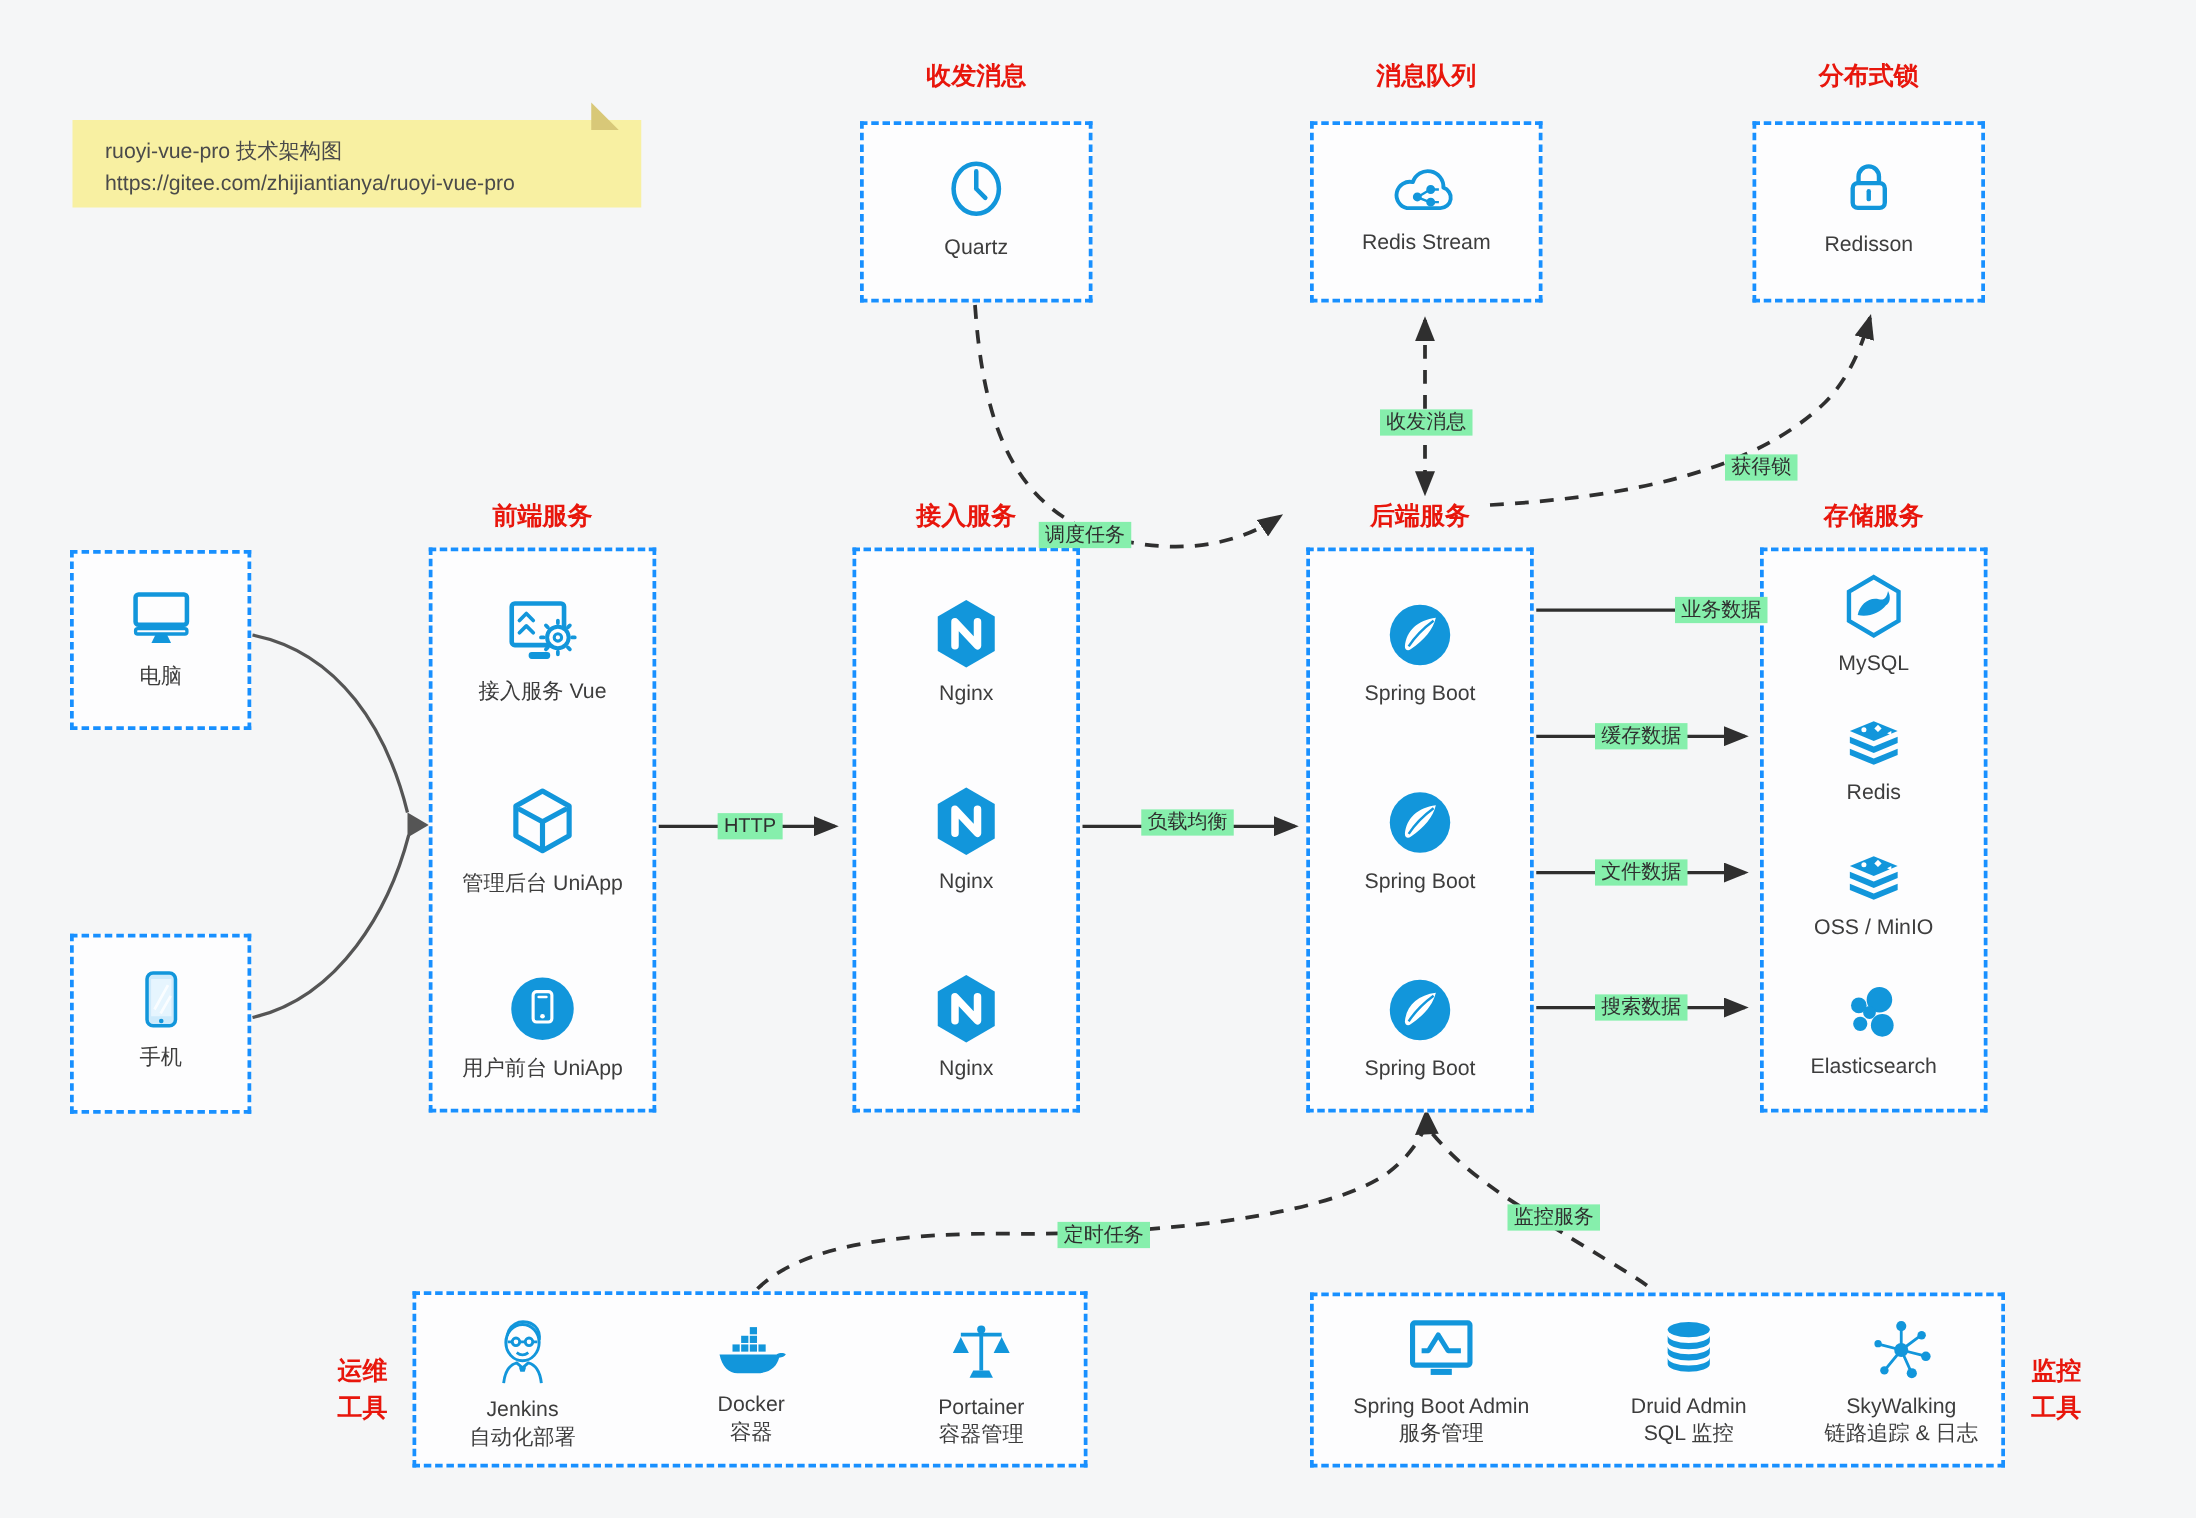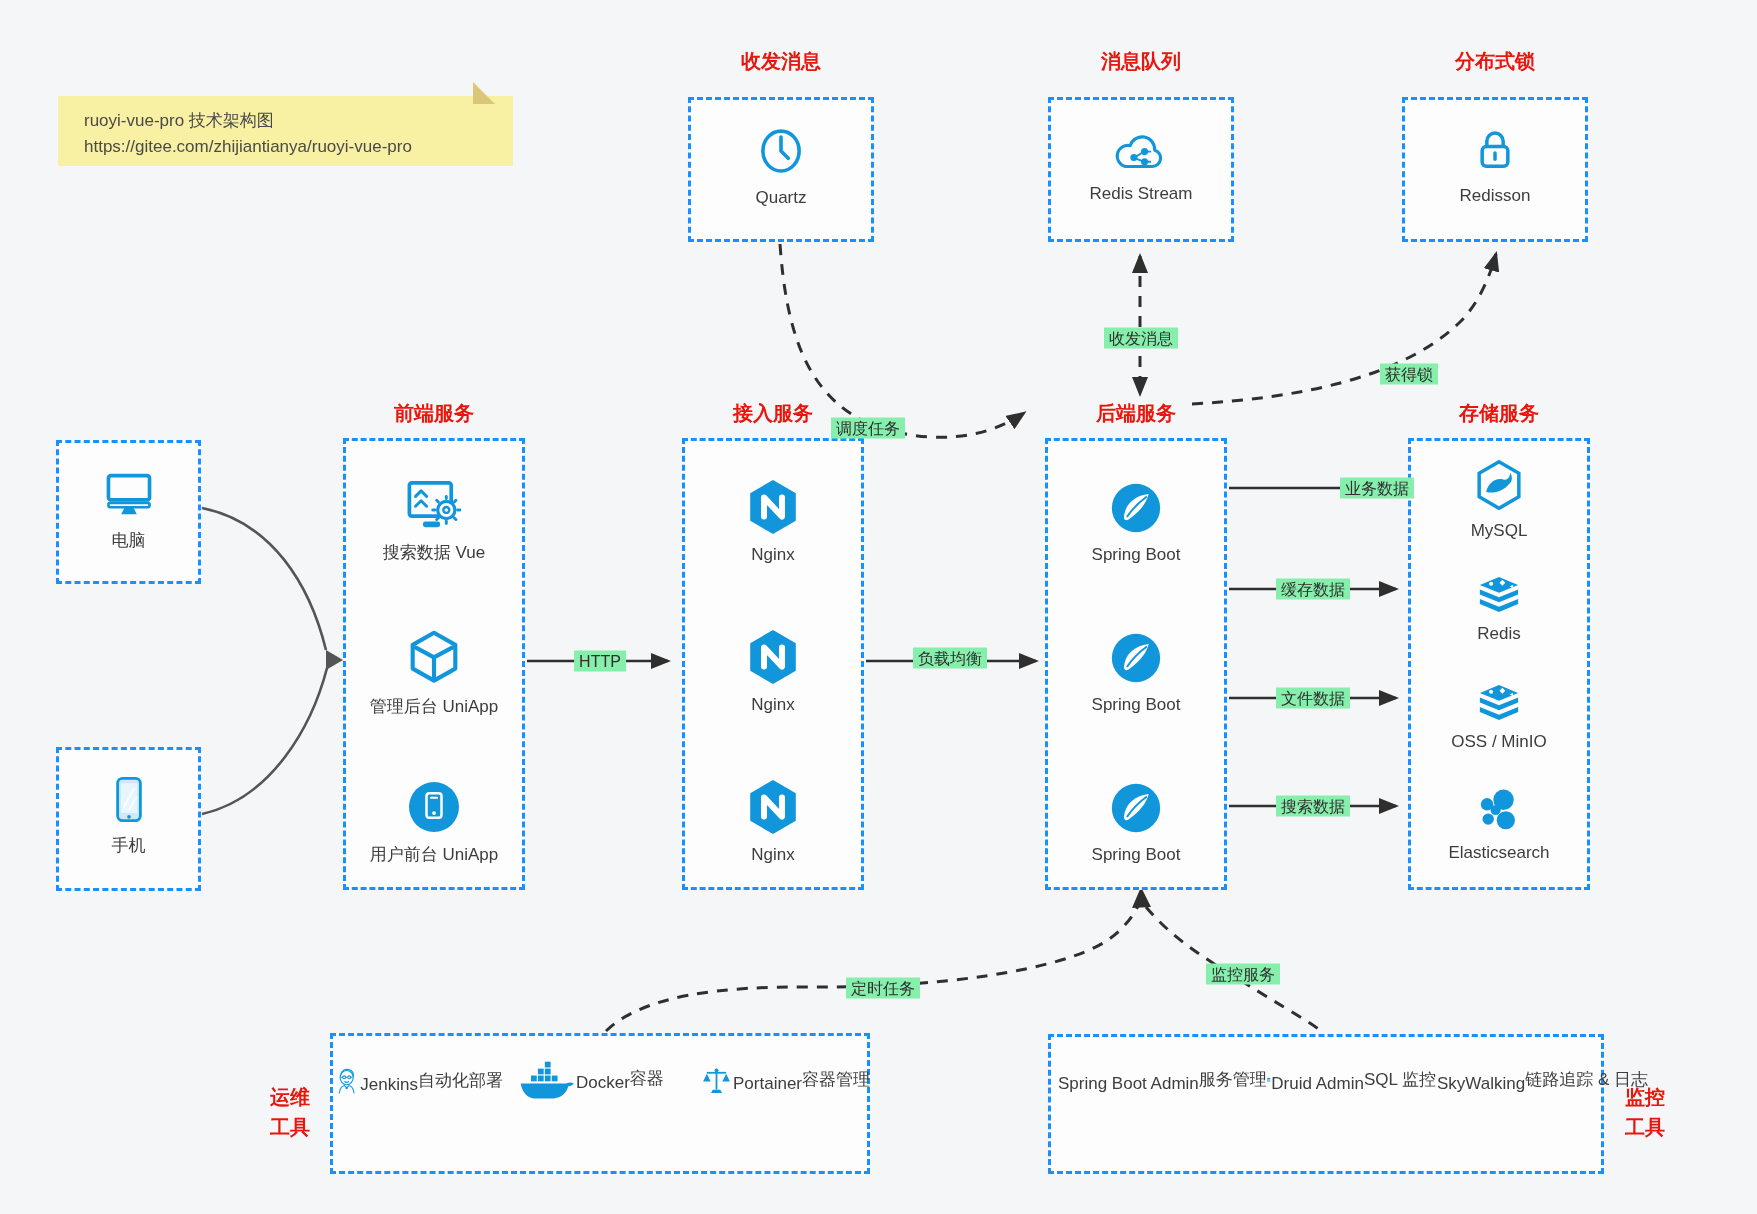--- a/index.html
+++ b/index.html
@@ -11,21 +11,21 @@
   .note-fold{position:absolute;right:18px;top:-14px;width:0;height:0;
         border-bottom:22px solid #d8c878;border-right:22px solid transparent;}
   .hlabel{position:absolute;transform:translateX(-50%);font-size:20px;font-weight:bold;
         color:#e8160c;white-space:nowrap;line-height:26px;}
   .sidelabel{position:absolute;width:64px;text-align:center;font-size:20px;font-weight:bold;
         color:#e8160c;line-height:30px;}
   .gbox{position:absolute;border:3px dashed #1890ff;background:#fdfdfe;box-sizing:border-box;}
   .vitem{position:absolute;left:0;right:0;display:flex;flex-direction:column;align-items:center;}
   .vitem .lbl{margin-top:7px;font-size:17px;color:#3d3d3d;white-space:nowrap;line-height:22px;}
   .vitem .lbl.tight{}
-  .hgitem{position:absolute;display:flex;flex-direction:row;align-items:center;text-align:center;}
+  .hgitem{position:absolute;display:flex;flex-direction:column;align-items:center;text-align:center;}
   .hgitem .nm{margin-top:7px;font-size:17px;line-height:22px;white-space:nowrap;}
   .hgitem .ds{font-size:17px;line-height:22px;white-space:nowrap;}
   .elabel{position:absolute;transform:translate(-50%,-50%);font-size:16px;color:#2f2f2f;
         background:#86efac;padding:0 5px;white-space:nowrap;line-height:21px;}
   .ic{display:block;}
 </style>
 </head>
 <body>
 
 <div class="canvas">
@@ -149,21 +149,21 @@
         <rect x="6" y="6" width="34" height="27" rx="2" fill="none" stroke="#1296db" stroke-width="3"></rect>
         <path d="M11,17 l4.5,-4.5 4.5,4.5 M11,25 l4.5,-4.5 4.5,4.5" fill="none" stroke="#1296db" stroke-width="2.4" stroke-linecap="round" stroke-linejoin="round"></path>
         <circle cx="36" cy="28" r="7" fill="#fdfdfe" stroke="#1296db" stroke-width="2.6"></circle>
         <g stroke="#1296db" stroke-width="2.4" stroke-linecap="round">
           <path d="M36,18.8 v-1.8 M36,37.2 v1.8 M26.8,28 h-1.8 M45.2,28 h1.8
                    M29.5,21.5 l-1.3,-1.3 M42.5,34.5 l1.3,1.3 M29.5,34.5 l-1.3,1.3 M42.5,21.5 l1.3,-1.3"></path>
         </g>
         <circle cx="36" cy="28" r="2.4" fill="none" stroke="#1296db" stroke-width="2"></circle>
         <rect x="17" y="37.5" width="14" height="4.5" rx="2" fill="#1296db"></rect>
       </svg>
-      <div class="lbl">搜索数据 Vue</div>
+      <div class="lbl">接入服务 Vue</div>
     </div>
     <div class="vitem" style="top:336px">
       <svg class="ic" width="60" height="60" viewBox="0 0 48 48">
         <circle cx="24" cy="24" r="20" fill="#1296db"></circle>
         <rect x="18" y="13" width="12" height="19.5" rx="2.2" fill="none" stroke="#fff" stroke-width="2"></rect>
         <path d="M21.5,16.5 h5" stroke="#fff" stroke-width="1.6" stroke-linecap="round"></path>
         <circle cx="24" cy="28.8" r="1.5" fill="#fff"></circle>
       </svg>
       <div class="lbl">用户前台 UniApp</div>
     </div>

